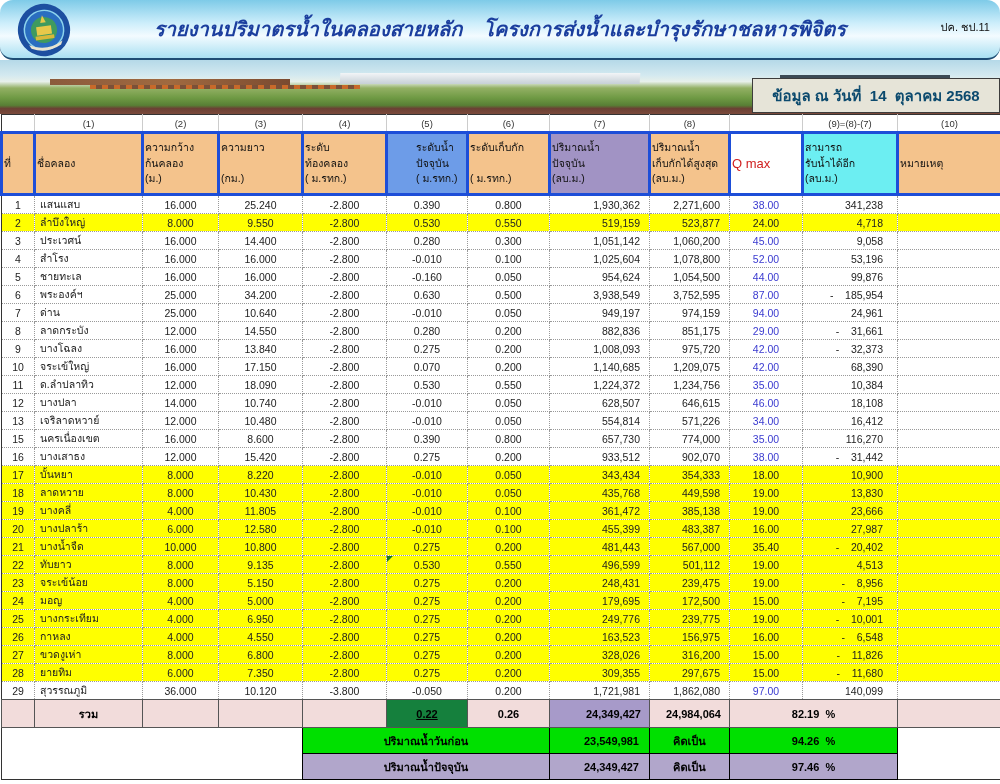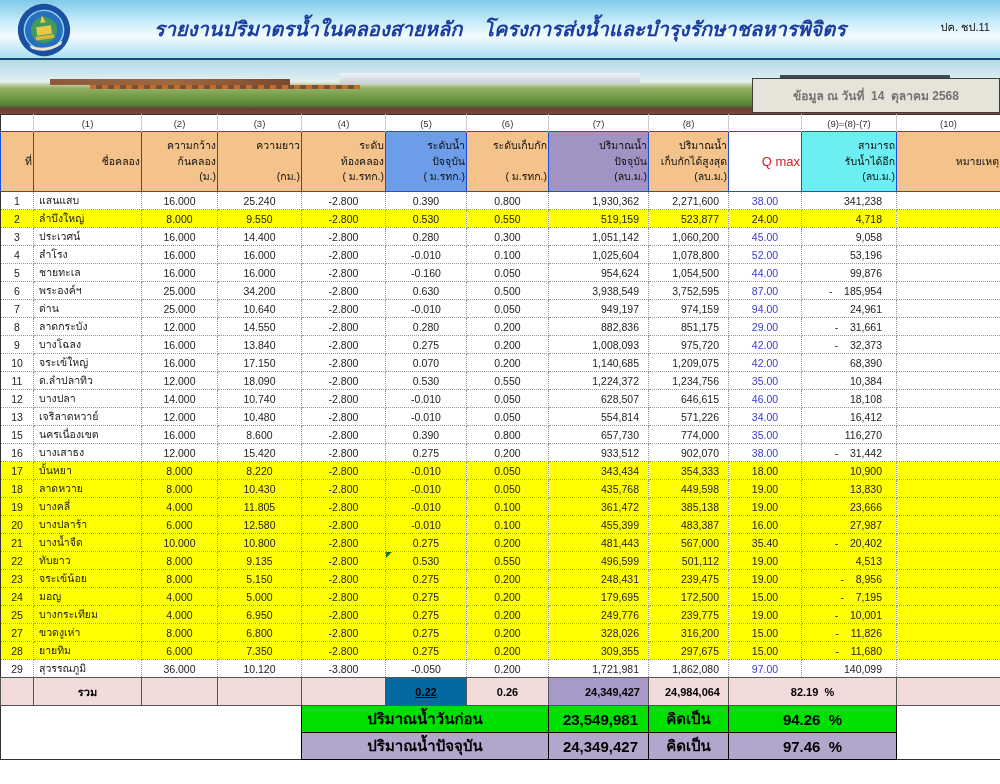--- a/index.html
+++ b/index.html
@@ -1,48 +1,48 @@
 <!DOCTYPE html>
 <html><head>
 <meta charset="utf-8">
 <style>
   html,body{margin:0;padding:0;background:#fff;}
   body{width:1000px;font-family:"Liberation Sans",sans-serif;color:#111;}
 
   
   .banner{position:relative;height:58px;
     background:linear-gradient(#7ecbe8 0%,#cdeefb 40%,#f3fbff 62%,#a9e0f2 100%);
-    border-bottom:2px solid #1e4d74;}
+    border-bottom:2px solid #1e4d74;border-radius:13px;}
   .banner .title{position:absolute;left:0;right:0;top:0;bottom:0;
     display:flex;align-items:center;justify-content:center;
     color:#1b3e9e;font-size:20px;font-weight:bold;font-style:italic;
     font-family:"DejaVu Serif",serif;white-space:pre;}
   .banner .corner{position:absolute;right:10px;top:18px;font-size:11px;color:#111;}
   .logo{position:absolute;left:16px;top:2px;width:56px;height:56px;}
 
   
   .photo{position:relative;height:54px;overflow:hidden;
     background:linear-gradient(#b5d9e8 0%,#d3e9f0 28%,#e7f0ea 40%,#93b064 52%,#6f9a44 70%,#587f35 84%,#6b4034 90%,#7b4a3c 100%);}
   .ph-roof{position:absolute;left:34%;top:24%;width:30%;height:20%;
     background:linear-gradient(#f2f5f7,#c6cfd6);transform:skewX(-4deg);}
   .ph-dark{position:absolute;right:5%;top:28%;width:17%;height:20%;background:#3c4a55;}
   .ph-strip{position:absolute;left:5%;top:36%;width:24%;height:11%;
     background:linear-gradient(90deg,#8b5a3c,#a06a40,#7a4a30);}
   .ph-mach{position:absolute;left:9%;top:47%;width:27%;height:7%;
     background:repeating-linear-gradient(90deg,#c86a2a 0 6px,#7a5038 6px 12px);}
   .date-box{position:absolute;right:0;bottom:1px;width:246px;height:33px;
     background:#e6e4d8;border:1px solid #3c3c3c;display:flex;align-items:center;
-    justify-content:center;font-weight:bold;font-size:12px;color:#737373;white-space:pre;}
+    justify-content:center;font-weight:bold;font-size:15px;color:#0c4a6e;white-space:pre;}
 
   
   table{border-collapse:collapse;table-layout:fixed;width:1000px;border:1px solid #333;}
   td{overflow:hidden;}
   .numrow td{height:14px;font-size:9.5px;text-align:center;color:#333;
     border-right:1px solid #ccc;background:#fff;}
-  .hdr td{height:57px;background:#f4c38c;border:1px solid #1d4ed8;text-align:right;
+  .hdr td{height:57px;background:#f4c38c;border:3px solid #1d4ed8;text-align:left;
     vertical-align:middle;font-size:10.5px;line-height:1.5;white-space:pre-line;color:#111;}
   .hdr td.h-blue{background:#6d9ce8;padding-left:28px;}
   .hdr td.h-purple{background:#a193c4;}
   .hdr td.h-cyan{background:#6ceef2;}
   .hdr td.h-white{background:#ffffff;color:#d02020;font-size:13px;}
 
   tbody td{height:16.4px;font-size:10.5px;border-right:1px dotted #999;
     border-bottom:1px dotted #999;padding:0 4px;background:#fff;color:#222;}
   tbody tr.yellow td{background:#ffff00;}
   td.c{text-align:center;}
@@ -52,28 +52,28 @@
   tbody tr:not(.yellow) td.qmax{color:#3a3ad0;}
   td.recv{white-space:pre;text-align:right;padding-right:14px;margin-top:47px;}
   td.lvl{position:relative;}
   .corner-marker{display:none;}
   .corner-marker.show{display:block;position:absolute;left:0;top:0;width:0;height:0;
     border-top:6px solid #1f7a1f;border-right:6px solid transparent;}
 
   tr.totals td{background:#f2dcdb;border:1px solid #555;height:25px;font-size:11px;
     font-weight:bold;text-align:center;color:#000;}
   tr.totals td.t-label{}
-  tr.totals td.t-blue{background:#0369a1;text-decoration:underline;}
+  tr.totals td.t-blue{background:#15803d;text-decoration:underline;}
   tr.totals td.t-purple{background:#a79ac9;}
   tr.totals td.t-vol{text-align:right;padding-right:8px;}
   tr.totals td.t-pct{white-space:pre;}
 
   tr.summary td.blank{border:none;background:#fff;}
   tr.summary td.s-cell{border:1px solid #000;height:23px;text-align:center;
-    font-size:15px;font-weight:bold;color:#000;}
+    font-size:11px;font-weight:bold;color:#000;}
   tr.summary td.s-val{text-align:right;padding-right:10px;}
   tr.summary td.s-pct{white-space:pre;}
   tr.s-green td.s-cell{background:#00e000;}
   tr.s-lav td.s-cell{background:#b1a6cb;}
 </style>
 </head>
 <body>
 
 <div class="banner">
   <svg class="logo" viewBox="0 0 60 60">
@@ -489,20 +489,34 @@
     <td class="name">บางกระเทียม</td>
     <td class="c">4.000</td>
     <td class="c">6.950</td>
     <td class="c">-2.800</td>
     <td class="c lvl">0.275</td>
     <td class="c">0.200</td>
     <td class="r">249,776</td>
     <td class="r">239,775</td>
     <td class="qmax">19.00</td>
     <td class="recv">-    10,001</td>
+    <td></td>
+  </tr>
+      <tr class="yellow">
+    <td class="c">26</td>
+    <td class="name">กาหลง</td>
+    <td class="c">4.000</td>
+    <td class="c">4.550</td>
+    <td class="c">-2.800</td>
+    <td class="c lvl">0.275</td>
+    <td class="c">0.200</td>
+    <td class="r">163,523</td>
+    <td class="r">156,975</td>
+    <td class="qmax">16.00</td>
+    <td class="recv">-    6,548</td>
     <td></td>
   </tr>
       <tr class="yellow">
     <td class="c">27</td>
     <td class="name">ขวดงูเห่า</td>
     <td class="c">8.000</td>
     <td class="c">6.800</td>
     <td class="c">-2.800</td>
     <td class="c lvl">0.275</td>
     <td class="c">0.200</td>

